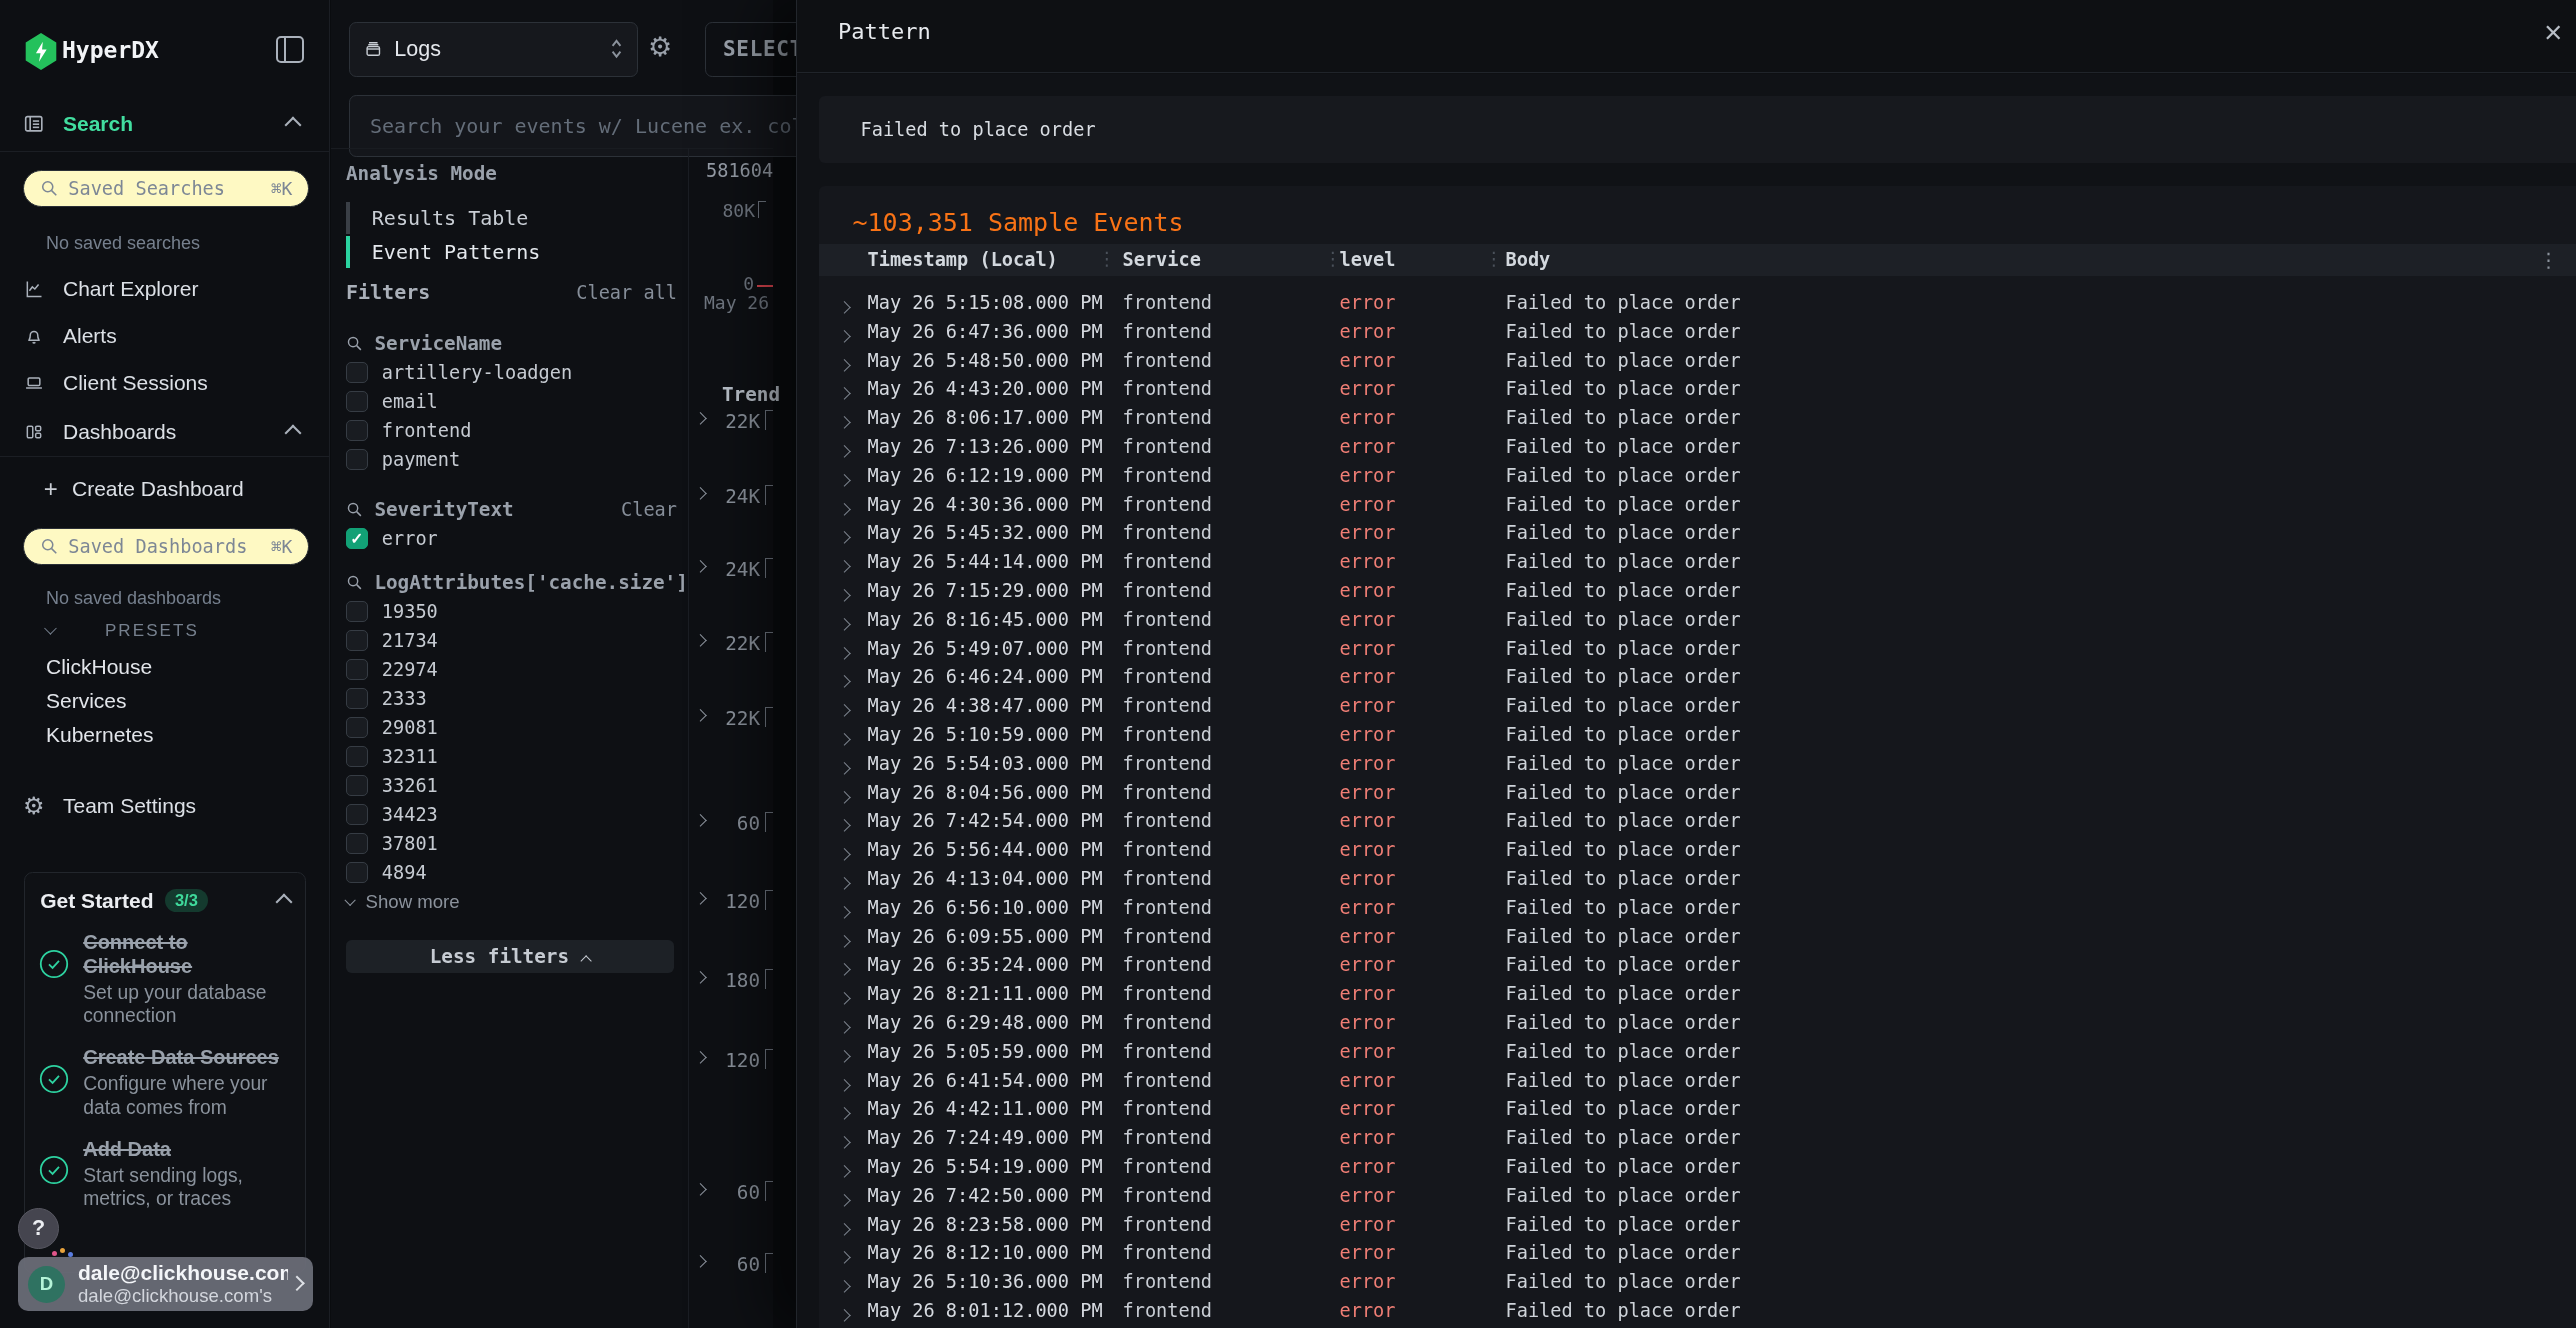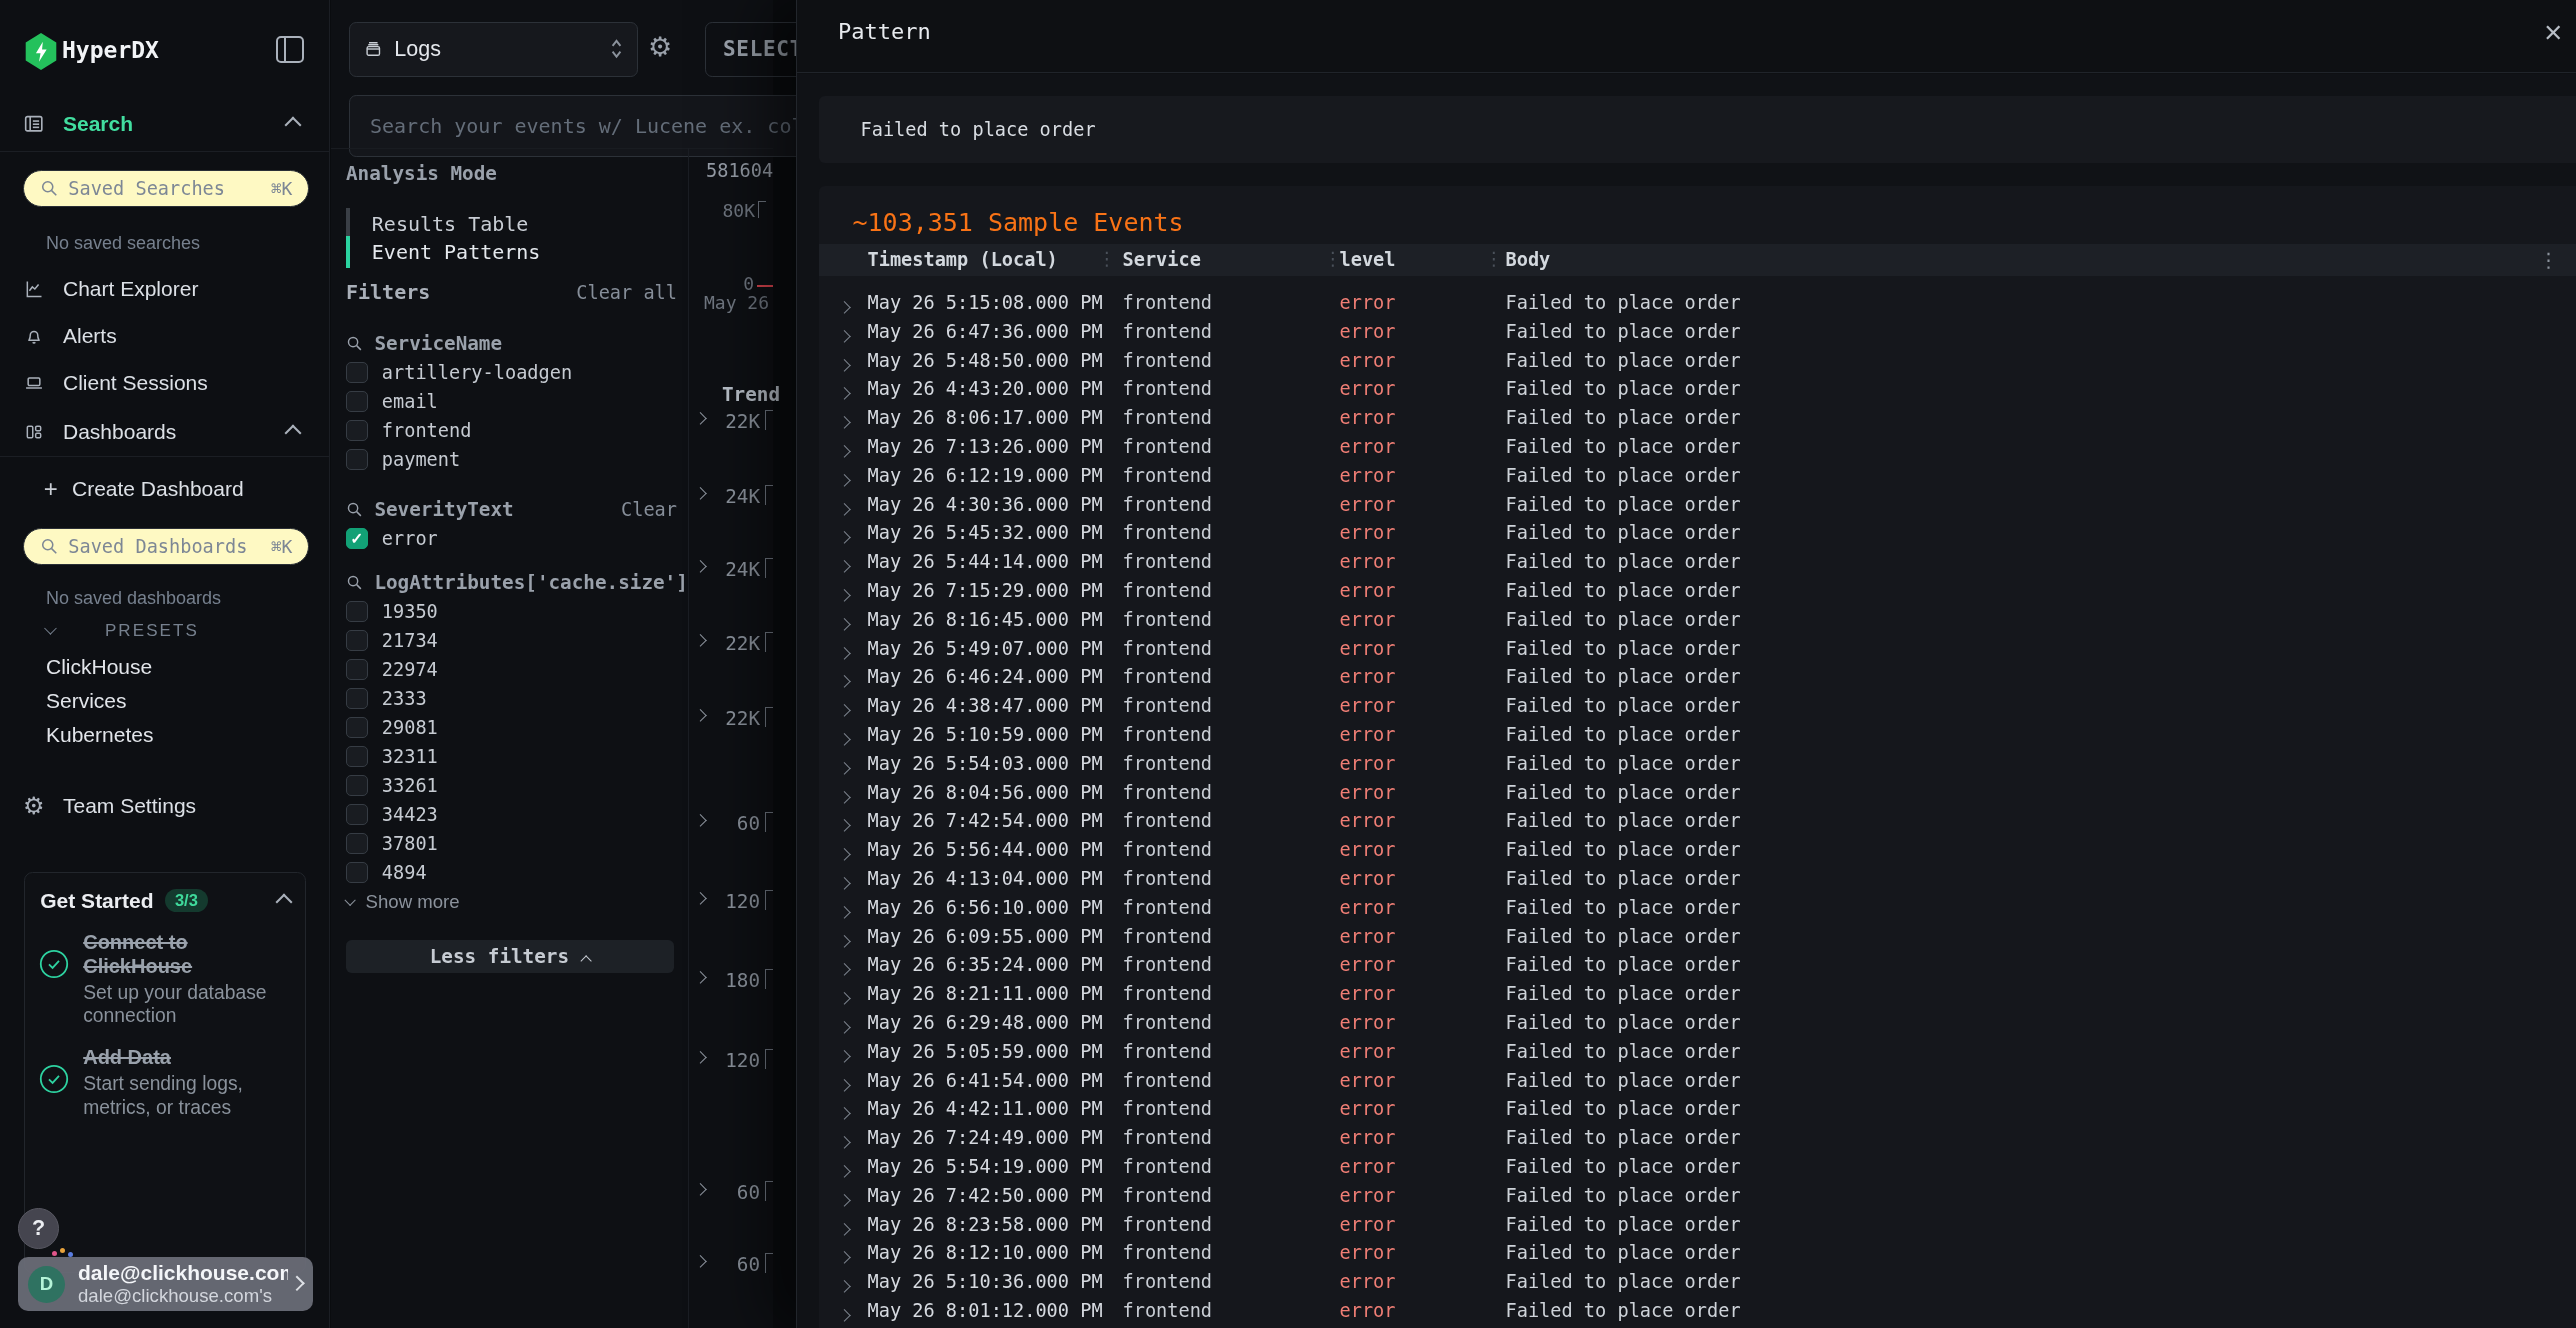--- a/index.html
+++ b/index.html
@@ -273,20 +273,32 @@
           </div>
         </div>
         <div class="gs-item">
           <div class="gs-check">
             <svg width="30" height="30" viewBox="0 0 42 42" fill="none">
               <circle cx="21" cy="21" r="18.5" stroke="#2ed3a1" stroke-width="2.5"></circle>
               <polyline points="14 21.5 19 26.5 28 16.5" stroke="#2ed3a1" stroke-width="2.5" fill="none"></polyline>
             </svg>
           </div>
           <div>
+            <div class="gs-title-line">Create Data Sources</div>
+            <div class="gs-desc">Configure where your data comes from</div>
+          </div>
+        </div>
+        <div class="gs-item">
+          <div class="gs-check">
+            <svg width="30" height="30" viewBox="0 0 42 42" fill="none">
+              <circle cx="21" cy="21" r="18.5" stroke="#2ed3a1" stroke-width="2.5"></circle>
+              <polyline points="14 21.5 19 26.5 28 16.5" stroke="#2ed3a1" stroke-width="2.5" fill="none"></polyline>
+            </svg>
+          </div>
+          <div>
             <div class="gs-title-line">Add Data</div>
             <div class="gs-desc">Start sending logs, metrics, or traces</div>
           </div>
         </div>
       </div>
   </div>
 
   <div class="confetti">
     <i style="left:0;top:2.9px;background:#e0558a;"></i>
     <i style="left:7.9px;top:0;background:#e8a33c;"></i>
@@ -322,21 +334,21 @@
   <div id="select-btn" class="mono">
     <span>SELECT</span>
   </div>
   <div id="event-search">
     <span class="ph mono">Search your events w/ Lucene ex. colu</span>
   </div>
   <div class="topbar-divider"></div>
 
   <div id="analysis-label" class="mono">Analysis Mode</div>
   <div id="modes">
-      <div class="mode-row" style="top: 208px;">
+      <div class="mode-row" style="top: 202px;">
         <span class="mode-bar"></span>
         <span class="mode-lbl mono">Results Table</span>
       </div>
       <div class="mode-row active" style="top: 236px;">
         <span class="mode-bar"></span>
         <span class="mode-lbl mono">Event Patterns</span>
       </div>
     </div>
 
   <div id="filters-row">

